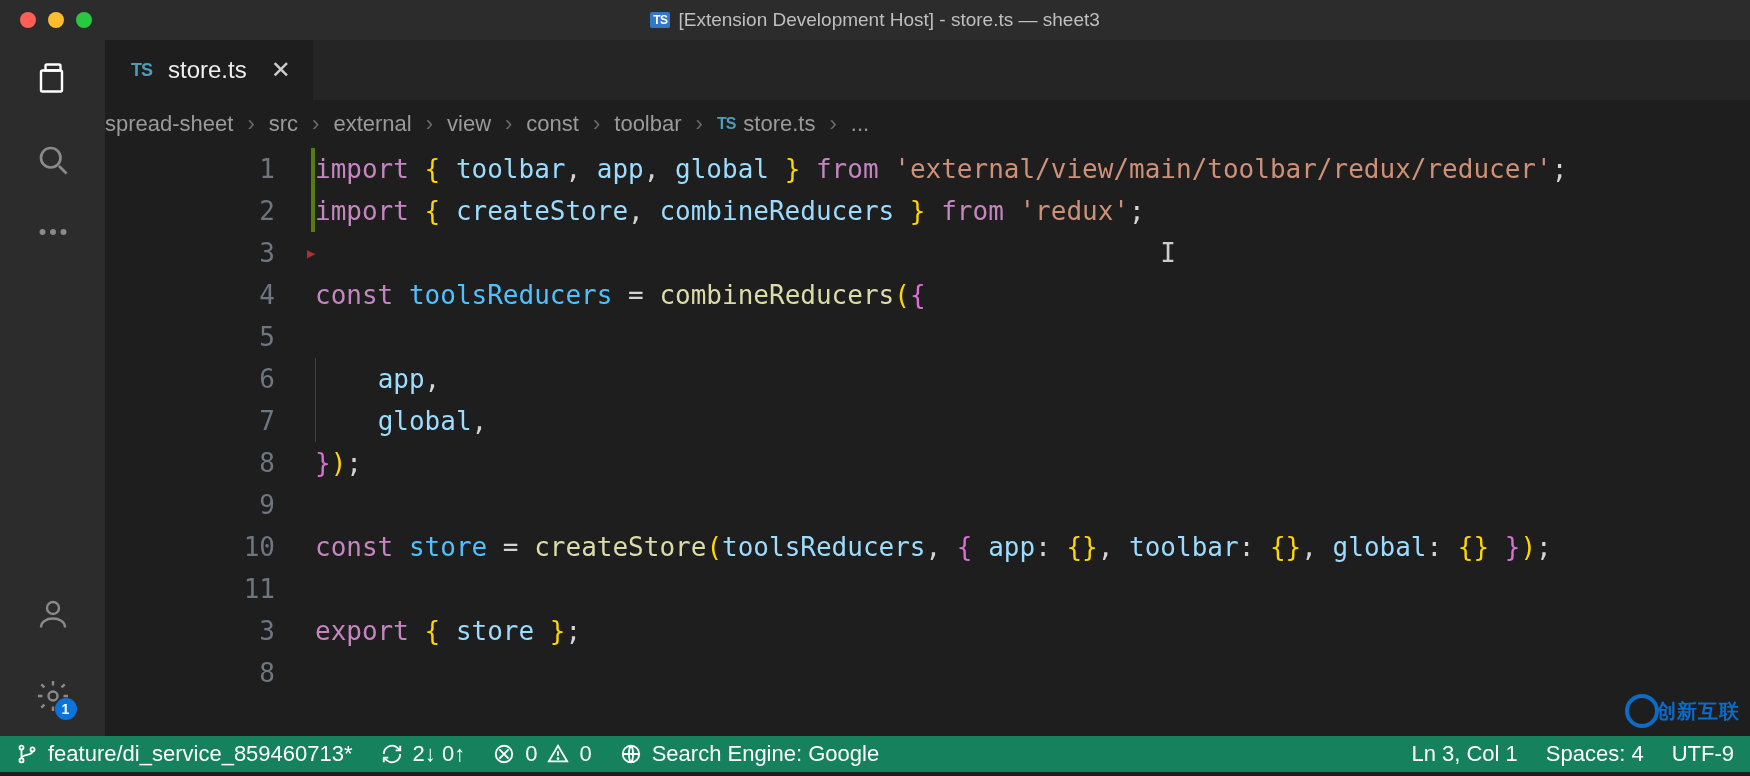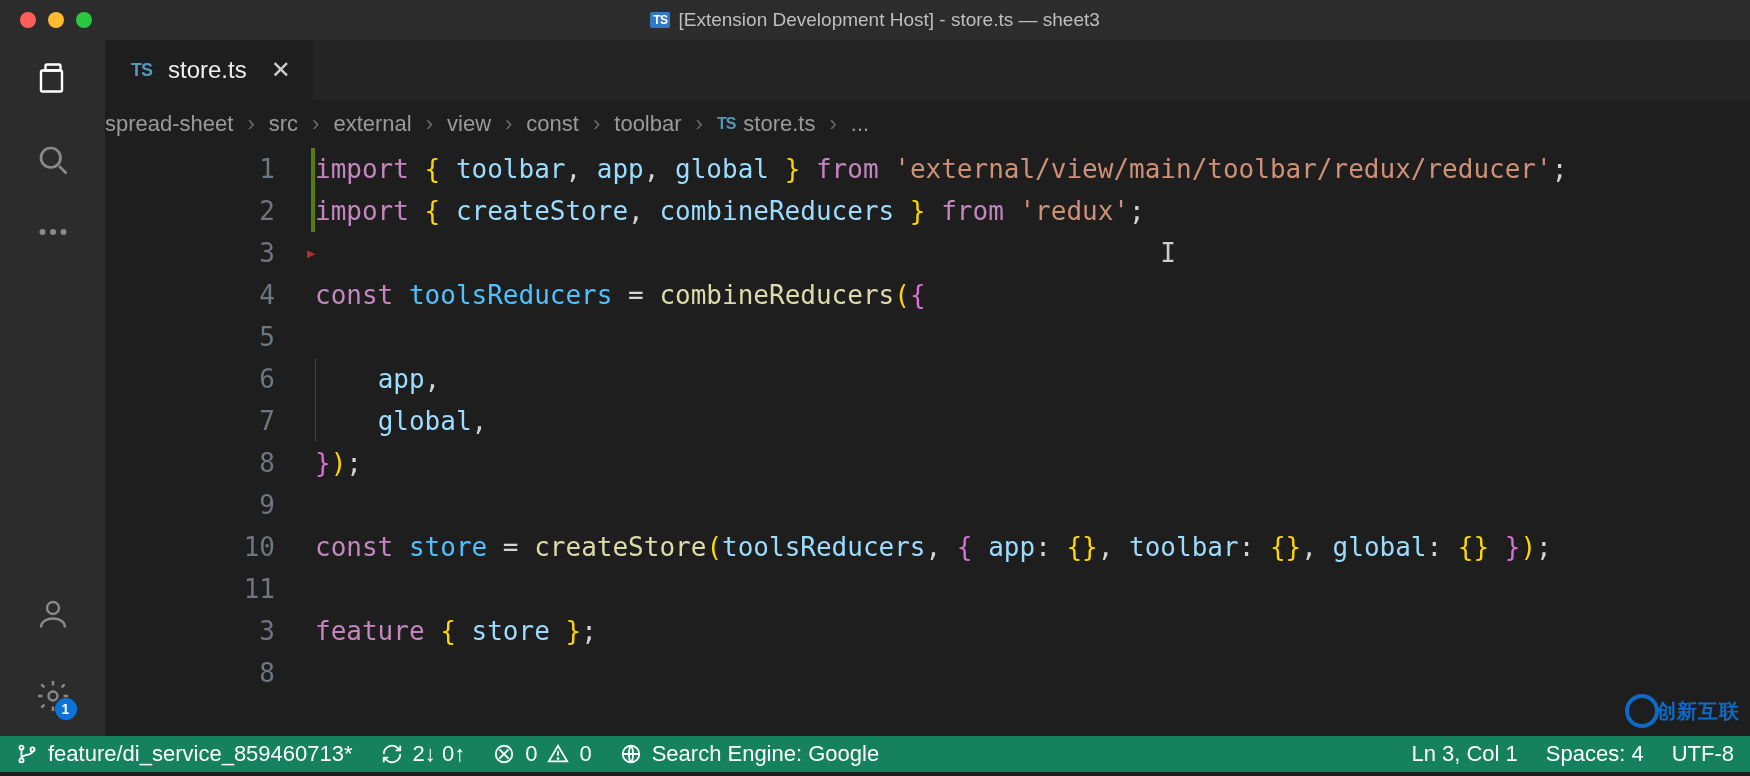--- a/index.html
+++ b/index.html
@@ -179,21 +179,21 @@
         <div class="line">
           <div class="gutter">10</div>
           <div class="codecell"><span class="kw">const</span><span class="pn"> </span><span class="typevar">store</span><span class="pn"> = </span><span class="fn">createStore</span><span class="br1">(</span><span class="var">toolsReducers</span><span class="pn">, </span><span class="br2">{</span><span class="pn"> </span><span class="var">app</span><span class="pn">: </span><span class="br1">{}</span><span class="pn">, </span><span class="var">toolbar</span><span class="pn">: </span><span class="br1">{}</span><span class="pn">, </span><span class="var">global</span><span class="pn">: </span><span class="br1">{}</span><span class="pn"> </span><span class="br2">}</span><span class="br1">)</span><span class="pn">;</span></div>
         </div>
         <div class="line">
           <div class="gutter">11</div>
           <div class="codecell"></div>
         </div>
         <div class="line">
           <div class="gutter">3</div>
-          <div class="codecell"><span class="kw">feature</span><span class="pn"> </span><span class="br1">{</span><span class="pn"> </span><span class="var">store</span><span class="pn"> </span><span class="br1">}</span><span class="pn">;</span></div>
+          <div class="codecell"><span class="kw">export</span><span class="pn"> </span><span class="br1">{</span><span class="pn"> </span><span class="var">store</span><span class="pn"> </span><span class="br1">}</span><span class="pn">;</span></div>
         </div>
         <div class="line">
           <div class="gutter">8</div>
           <div class="codecell"></div>
         </div>
       </div>
   </div>
 </div>
 
 <div class="statusbar">
@@ -235,17 +235,17 @@
     <span>Search Engine: Google</span>
   </div>
   <div class="grow"></div>
   <div class="seg">
       <span>Ln 3, Col 1</span>
     </div>
   <div class="seg">
       <span>Spaces: 4</span>
     </div>
   <div class="seg">
-      <span>UTF-8</span>
+      <span>UTF-9</span>
     </div>
 </div>
 
 <div class="watermark"><span class="ring"></span> <span>创新互联</span></div>
 
 </body></html>

